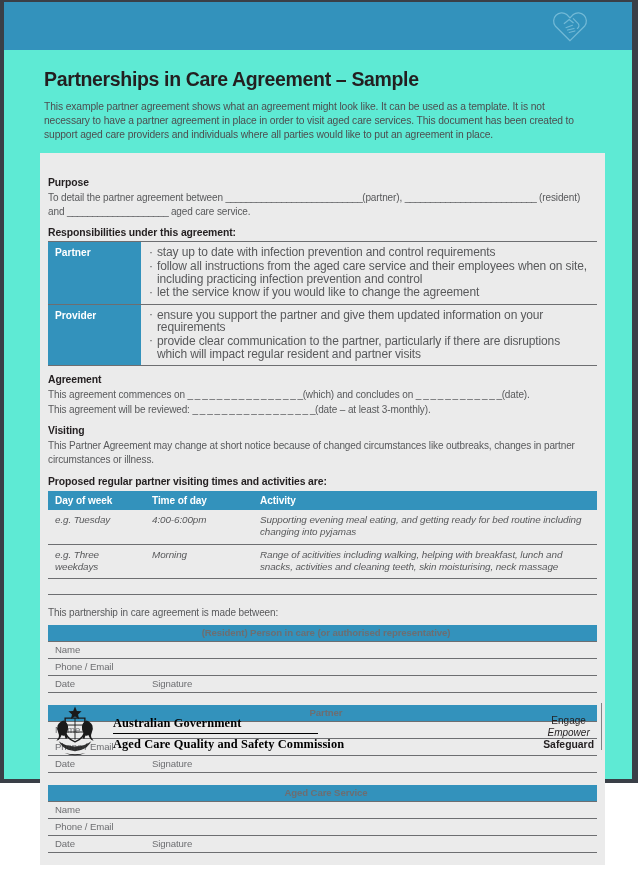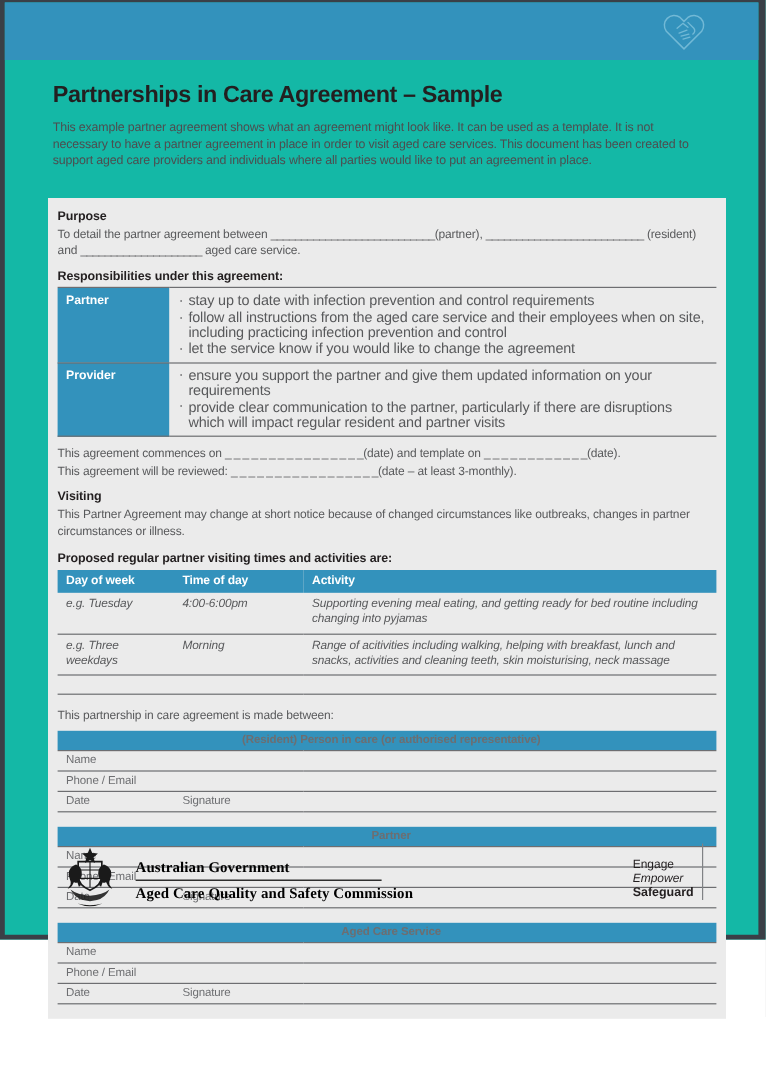--- a/index.html
+++ b/index.html
@@ -9,21 +9,21 @@
     height: 895px;
     background: #ffffff;
     font-family: "Liberation Sans", sans-serif;
     overflow: hidden;
   }
 
   #page {
     position: relative;
     width: 638px;
     height: 783px;
-    background: #14b8a6;
+    background: #5eead4;
     border-left: 4px solid #3a3f47;
     border-right: 6px solid #3a3f47;
     border-top: 2px solid #3a3f47;
     border-bottom: 4px solid #3a3f47;
   }
 
   
   .masthead {
     height: 48px;
     background: #3392bc;
@@ -51,23 +51,23 @@
   .doc-intro {
     font-size: 10.3px;
     line-height: 14.2px;
     color: #4d4d4f;
     letter-spacing: -0.12px;
     max-width: 548px;
   }
 
   
   .panel {
-    margin: 22px 27px 0 36px;
+    margin: 10px 27px 0 36px;
     background: #ebebeb;
-    padding: 10px 8px 12px 8px;
+    padding: 24px 8px 12px 8px;
   }
 
   .h-sec {
     font-size: 10.4px;
     font-weight: bold;
     color: #231f20;
     margin-bottom: 3px;
     letter-spacing: -0.1px;
   }
 
@@ -162,21 +162,21 @@
     border-bottom: 1.15px solid #6d6e71;
     letter-spacing: -0.1px;
     height: 15px;
   }
   .sig-label-col { width: 97px; }
   .sig-mid-col   { width: 108px; border-left: 0; }
 
   
   .footer {
     position: absolute;
-    left: 0; right: 16px;
+    left: 0; right: 0;
     bottom: 18px;
     padding: 0 30px 0 42px;
     display: flex;
     align-items: flex-start;
     justify-content: space-between;
   }
   .gov-brand { display: flex; align-items: center; gap: 9px; }
   .crest { width: 58px; height: 58px; }
   .gov-text { padding-top: 3px; }
   .gov-line1 {
@@ -192,21 +192,21 @@
   .gov-line2 {
     font-family: "Liberation Serif", serif;
     font-size: 12.4px;
     font-weight: bold;
     color: #000000;
     letter-spacing: 0.1px;
     padding-top: 3px;
   }
 
   .tagline {
-    text-align: left;
+    text-align: center;
     border-right: 1.4px solid #808285;
     padding-right: 7px;
     padding-top: 12px;
     line-height: 11.8px;
     color: #231f20;
     margin-left: 20px;
   }
   .tag-1 { font-size: 10px; }
   .tag-2 { font-size: 10px; font-style: italic; }
   .tag-3 { font-size: 10.4px; font-weight: bold; }
@@ -258,22 +258,23 @@
           <td class="resp-body">
             <div class="bullet">ensure you support the partner and give them updated information on your requirements</div>
             <div class="bullet">provide clear communication to the partner, particularly if there are disruptions which will impact regular resident and partner visits</div>
           </td>
         </tr>
       </tbody>
     </table>
 
     <div class="spacer-sm"></div>
 
+    <div class="h-sec">Agreement</div>
     <div class="p-sec">
-      <span>This agreement commences on </span><span class="blank">_ _ _ _ _ _ _ _ _ _ _ _ _ _ _ _</span><span>(date) and template on </span><span class="blank">_ _ _ _ _ _ _ _ _ _ _ _</span><span>(date).</span><br>
+      <span>This agreement commences on </span><span class="blank">_ _ _ _ _ _ _ _ _ _ _ _ _ _ _ _</span><span>(which) and concludes on </span><span class="blank">_ _ _ _ _ _ _ _ _ _ _ _</span><span>(date).</span><br>
       <span>This agreement will be reviewed: </span><span class="blank">_ _ _ _ _ _ _ _ _ _ _ _ _ _ _ _ _</span><span>(date – at least 3-monthly).</span>
     </div>
 
     <div class="spacer-sm"></div>
 
     <div class="h-sec">Visiting</div>
     <div class="p-sec">This Partner Agreement may change at short notice because of changed circumstances like outbreaks, changes in partner circumstances or illness.</div>
 
     <div class="spacer-sm"></div>
 

